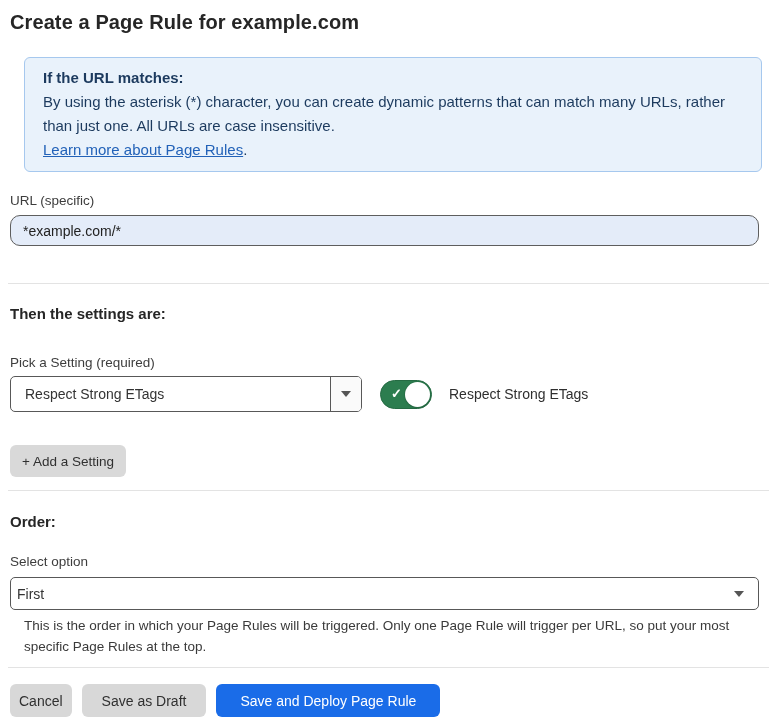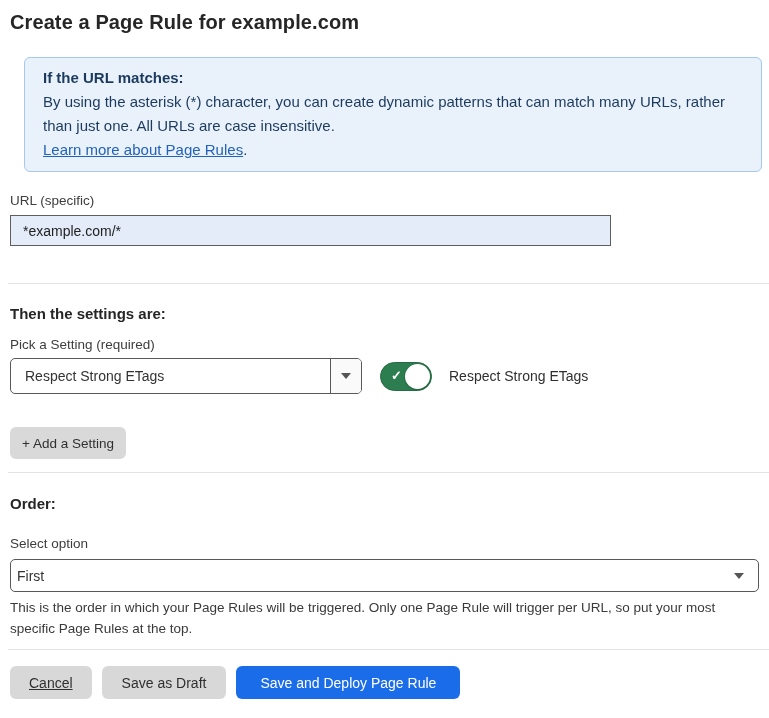--- a/index.html
+++ b/index.html
@@ -33,24 +33,24 @@
   }
 
   .field-label {
     margin: 21px 10px 0 10px;
     font-size: 13.5px; color: #3d3d3d; line-height: 16px;
   }
 
   .url-input {
     display: block;
     margin: 6px 0 0 10px;
-    width: 601px; height: 31px;
+    width: 749px; height: 31px;
     background: #e4ecf9;
     border: 1px solid #5e5e5e;
-    border-radius: 0;
+    border-radius: 10px;
     padding: 0 12px;
     font-family: "Liberation Sans", sans-serif;
     font-size: 14px; color: #222222;
   }
 
   hr.divider {
     border: none; border-top: 1px solid #e3e3e3;
     margin-left: 8px;
   }
   .hr1 { margin-top: 37px; }
@@ -140,35 +140,35 @@
     border: 1px solid #585858;
     border-radius: 5px;
     display: flex; align-items: center;
     padding-left: 6px;
     font-size: 14px; color: #333333;
     cursor: pointer;
   }
   .order-select .caret { position: absolute; right: 14px; top: 13px; }
 
   .help-text {
-    margin: 5px 10px 0 10px;
+    margin: 5px 10px 0 24px;
     font-size: 13.5px; line-height: 21px; color: #3a3a3a;
   }
 
   .footer {
     margin: 16px 0 0 10px;
     display: flex; align-items: center; gap: 10px;
   }
   .btn {
     height: 33px; border: none; border-radius: 6px;
     font-family: "Liberation Sans", sans-serif;
     font-size: 14px; cursor: pointer;
   }
   .btn-gray { background: #d8d8d8; color: #303030; }
-  .btn-cancel { padding: 0 19px; text-decoration: underline; }
+  .btn-cancel { padding: 0 9px; }
   .btn-draft { padding: 0 20px; }
   .btn-blue { background: #1a6ce8; color: #ffffff; padding: 0 24px; }
 </style>
 </head>
 <body>
 
 <div class="page">
 
   <h1 class="page-title">Create a Page Rule for example.com</h1>
 
@@ -180,21 +180,21 @@
     </div>
   </div>
 
   <div class="field-label">URL (specific)</div>
   <input class="url-input" type="text" value="*example.com/*" style="">
 
   <hr class="divider hr1">
 
   <h2 class="section-heading">Then the settings are:</h2>
 
-  <div class="field-label" style="margin-top:14px;">Pick a Setting (required)</div>
+  <div class="field-label" style="margin-top:32px;">Pick a Setting (required)</div>
 
   <div class="setting-row">
     <div class="select-box">
       <span class="select-value">Respect Strong ETags</span>
       <span class="select-arrow">
         <span class="caret"></span>
       </span>
     </div>
     <div class="toggle">
       <span class="check-icon">✓</span>

